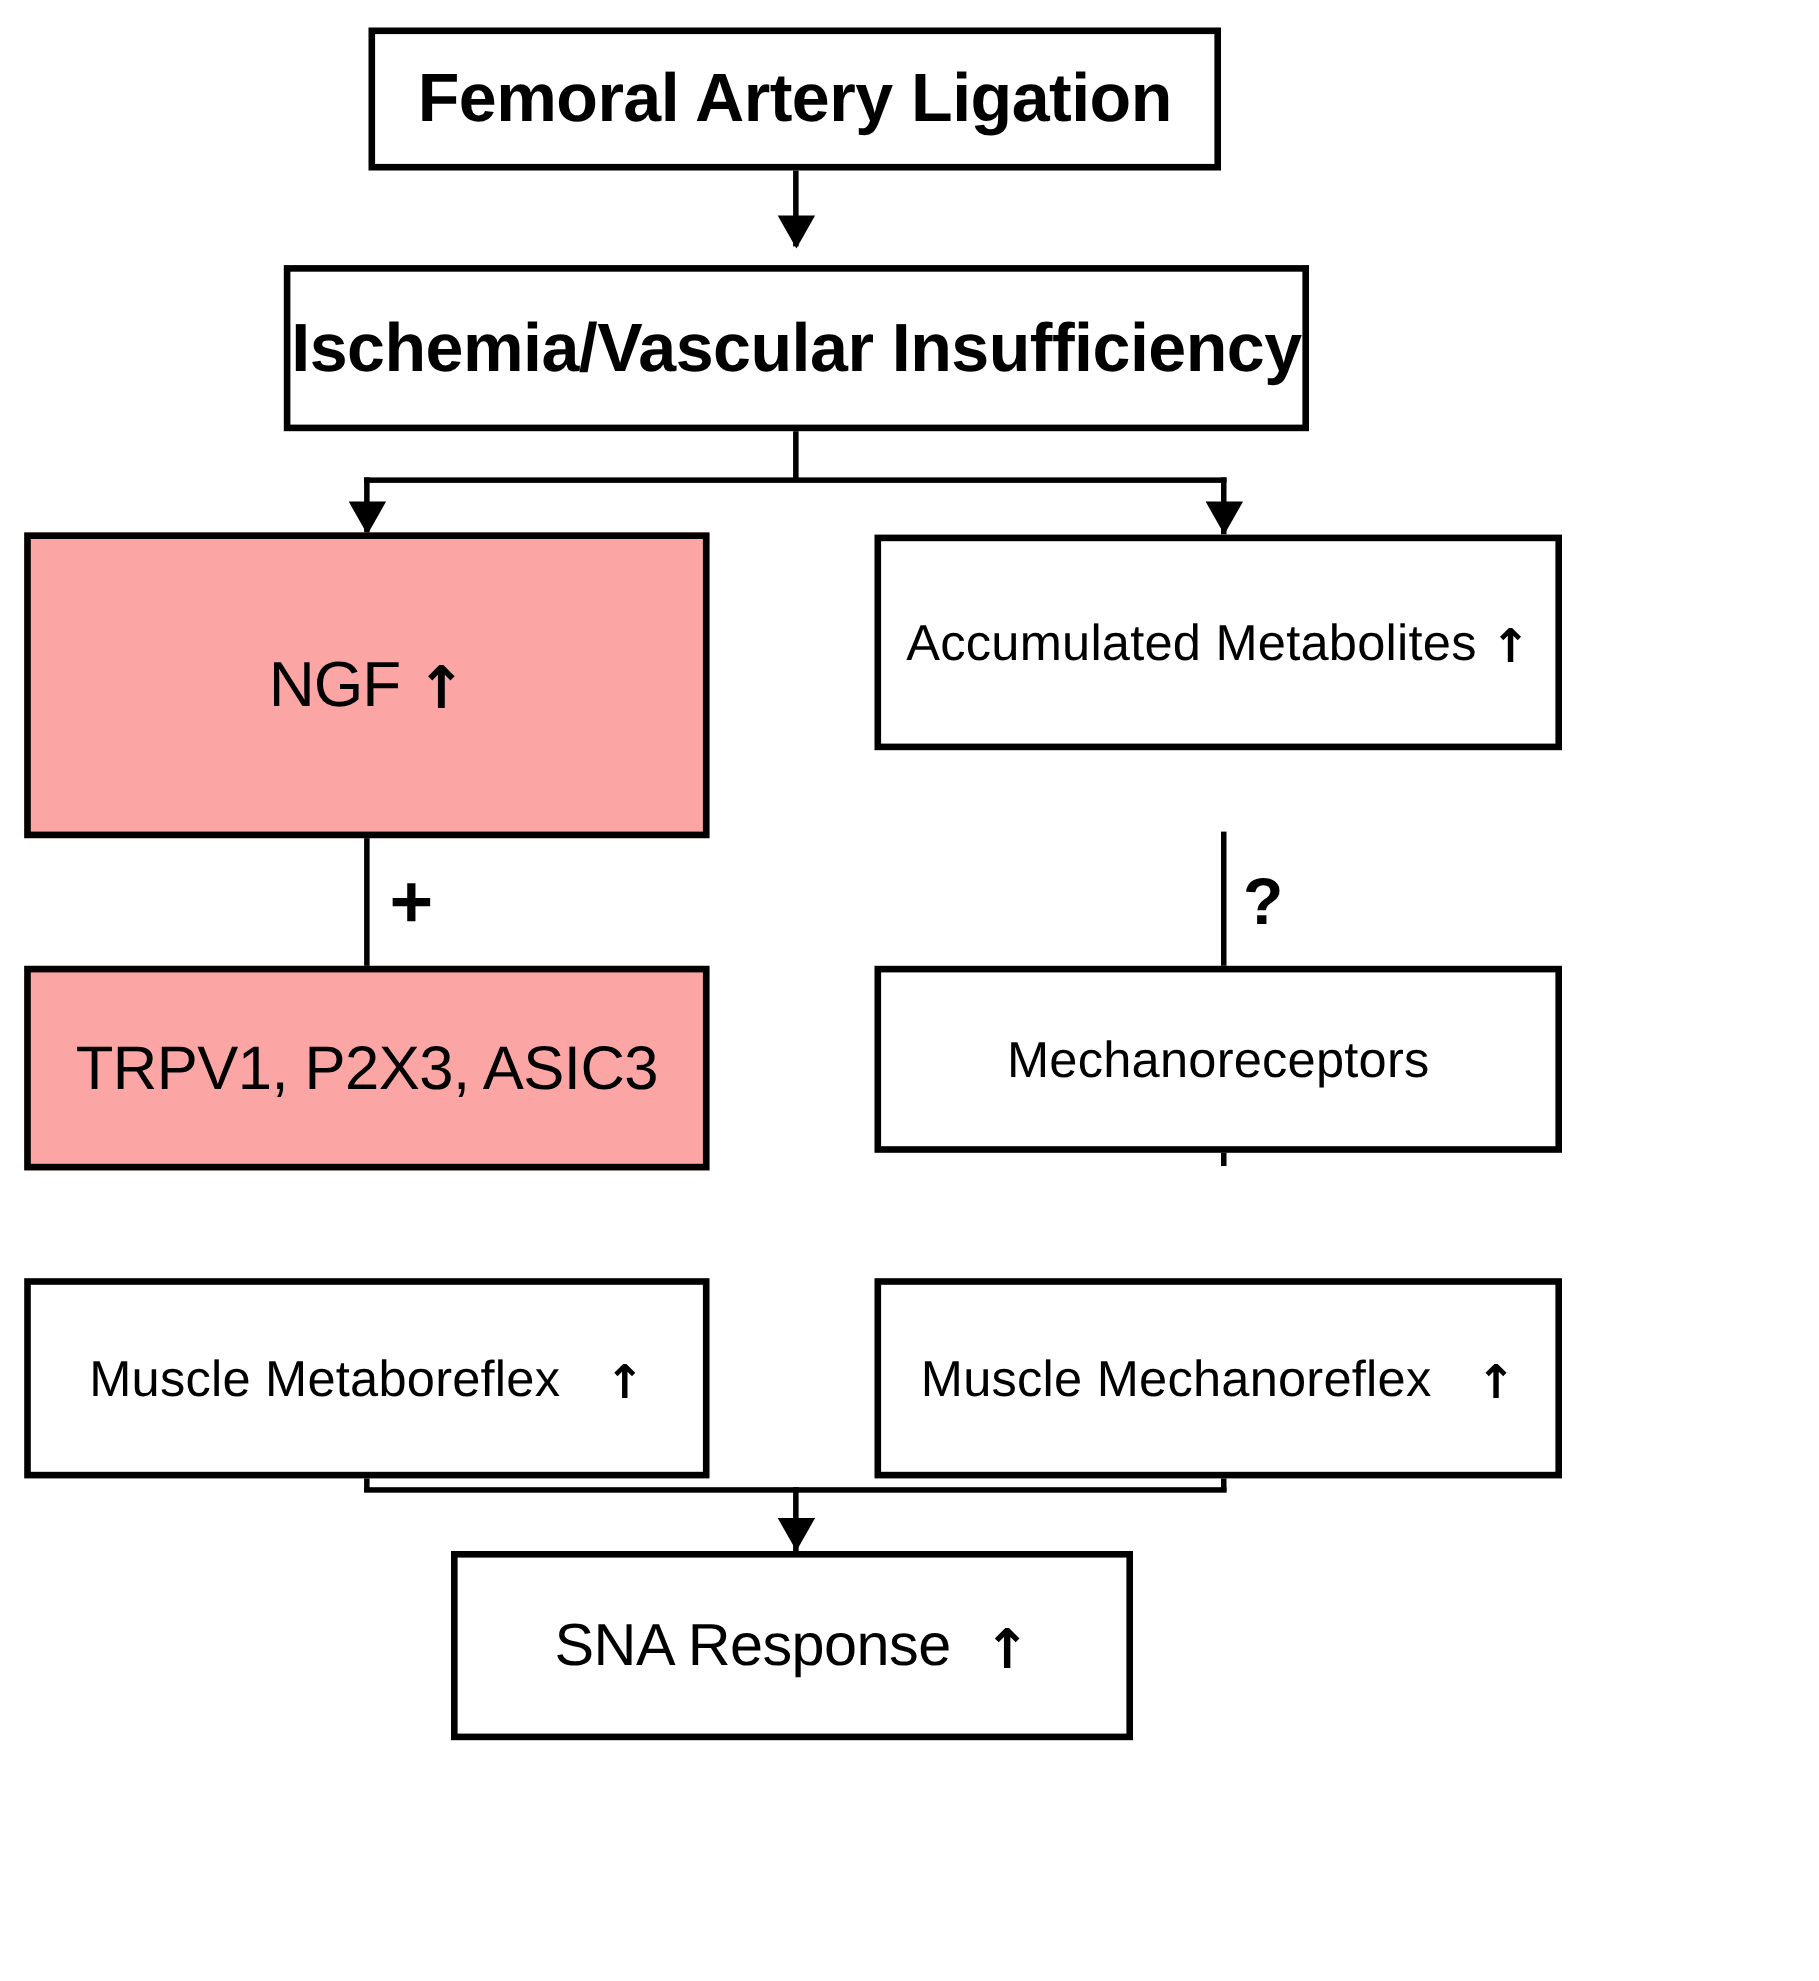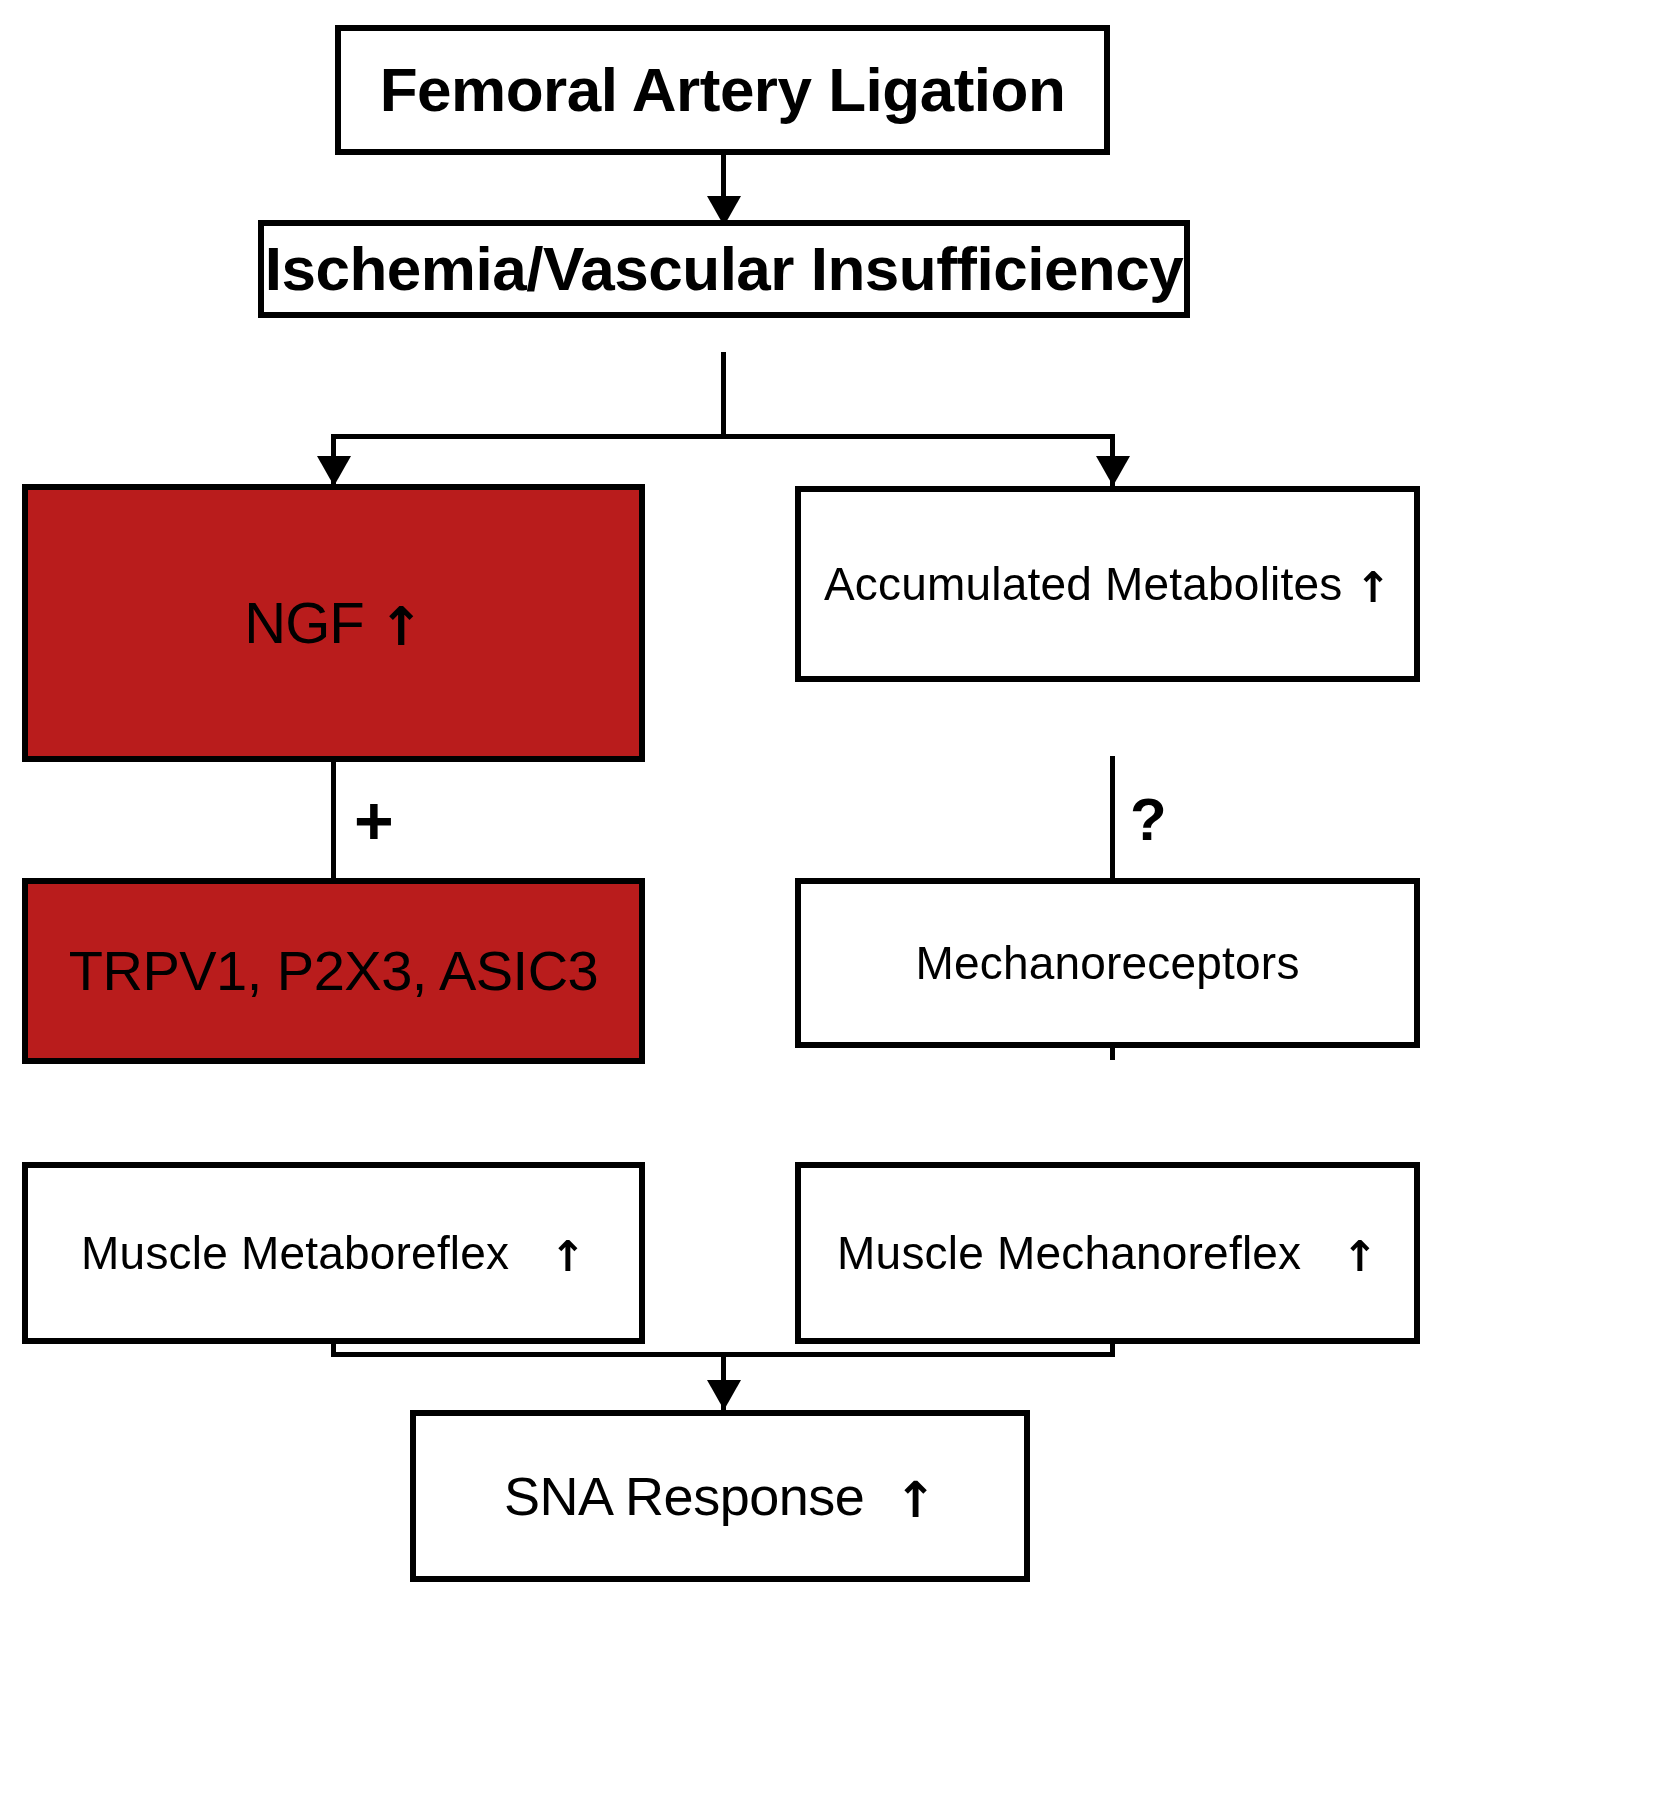--- a/index.html
+++ b/index.html
@@ -28,21 +28,21 @@
     align-items: center;
     justify-content: center;
     text-align: left;
     z-index: 3;
   }
   .node .label {
     display: inline-block;
     white-space: nowrap;
     line-height: 1.05;
   }
-  .node.pink { background: #b91c1c; }
+  .node.pink { background: #fca5a5; }
 
   
   .t-hero   { font-size: 62px; font-weight: 700; letter-spacing: -0.5px; }
   .t-big    { font-size: 58px; font-weight: 400; letter-spacing: -1px; }
   .t-mid    { font-size: 54px; font-weight: 400; letter-spacing: -0.5px; }
   .t-plain  { font-size: 46px; font-weight: 400; letter-spacing: 0.2px; }
   .t-chan   { font-size: 56px; font-weight: 400; letter-spacing: -0.5px; }
 
   .arrowup {
     font-family: "DejaVu Sans", sans-serif;
@@ -112,21 +112,21 @@
   <div class="vline" style="left:331px; top:1240px; height:116px;"></div>
   <div class="vline" style="left:1110px; top:1240px; height:116px;"></div>
   <div class="hline" style="left:331px; top:1352px; width:784px;"></div>
   <div class="vline" style="left:721px; top:1352px; height:58px;"></div>
   <div class="arrowhead" style="left:707px; top:1380px;"></div>
 
   <div class="node" style="left:335px; top:25px; width:775px; height:130px;">
     <span class="label t-hero">Femoral Artery Ligation</span>
   </div>
 
-  <div class="node" style="left:258px; top:220px; width:932px; height:98px;">
+  <div class="node" style="left:258px; top:241px; width:932px; height:151px;">
     <span class="label t-hero">Ischemia/Vascular Insufficiency</span>
   </div>
 
   <div class="node pink" style="left:22px; top:484px; width:623px; height:278px;">
     <span class="label t-big">
       <span>NGF</span>
       <span class="arrowup">↑</span>
     </span>
   </div>
 

